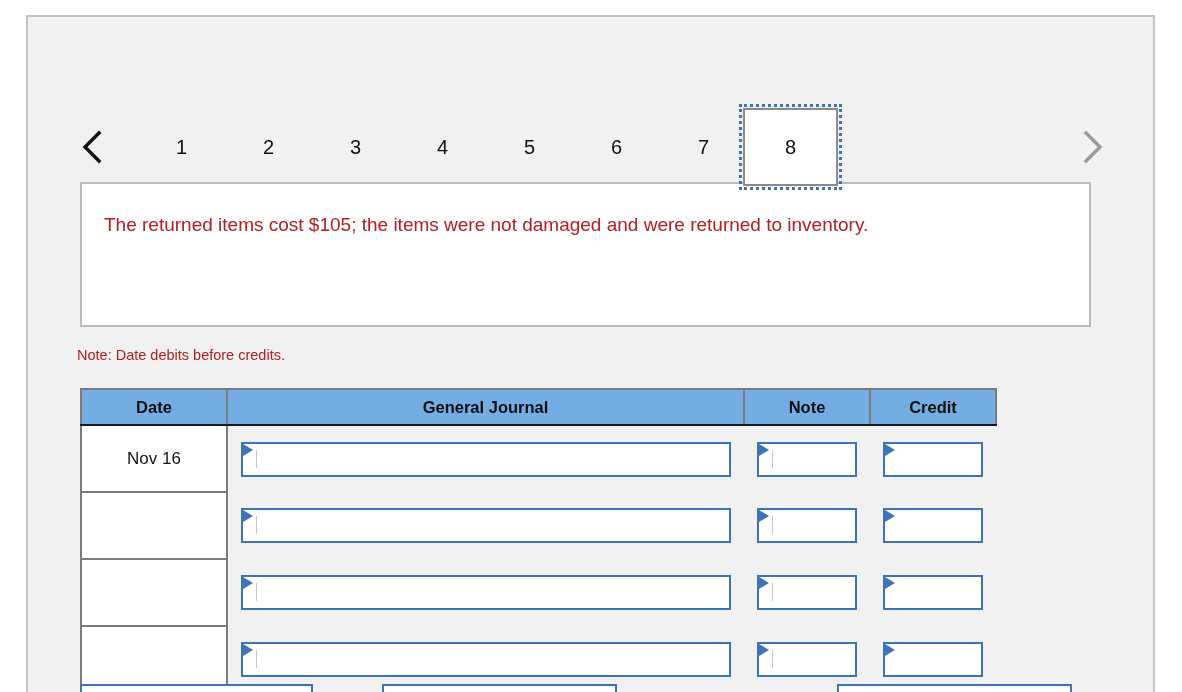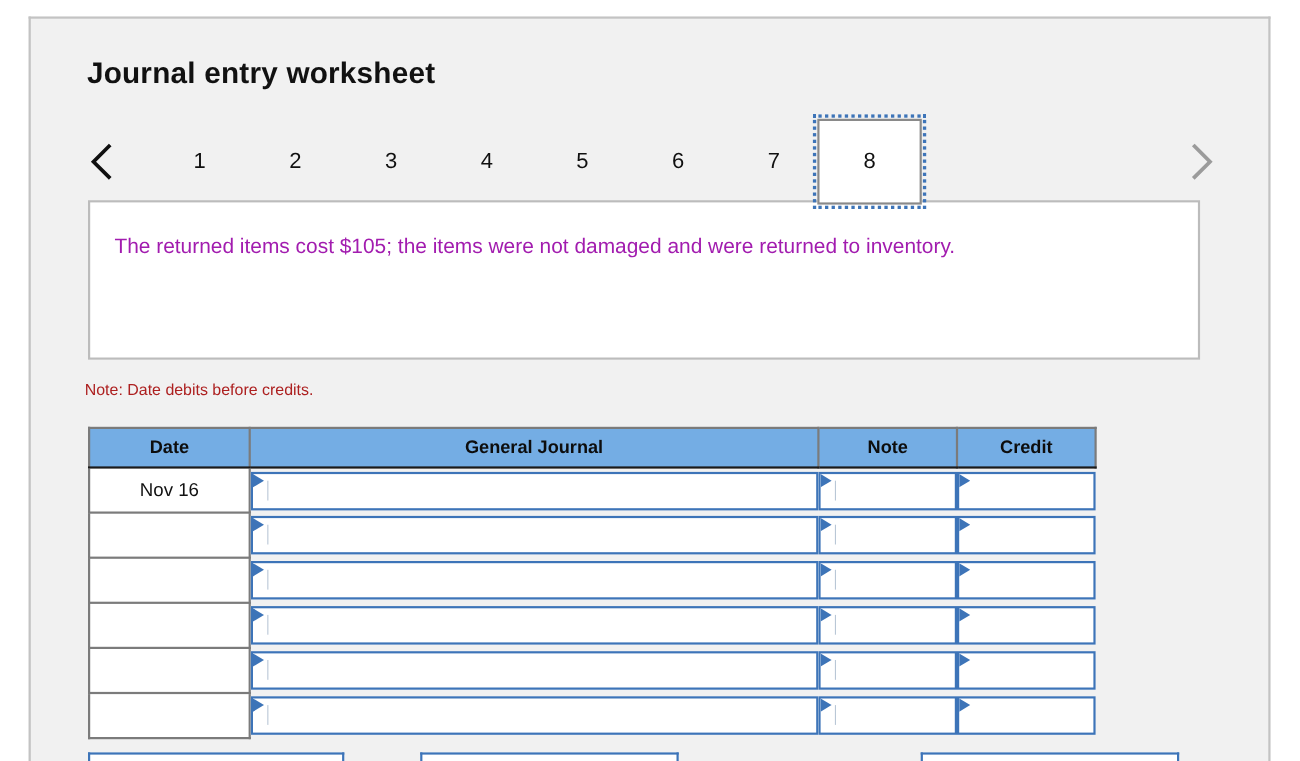--- a/index.html
+++ b/index.html
@@ -98,21 +98,21 @@
     box-sizing: border-box;
     z-index: 2;
   }
   #desc-text {
     position: absolute;
     left: 22px;
     top: 26px;
     width: 940px;
     font-size: 19px;
     line-height: 30px;
-    color: #a21caf;
+    color: #b91c1c;
   }
 
   
   #note {
     position: absolute;
     left: 49px;
     top: 330px;
     font-size: 14.5px;
     color: #ad2020;
     white-space: nowrap;
@@ -133,21 +133,21 @@
     border-bottom: 2px solid #1a1a1a;
     height: 34px;
     font-size: 16.5px;
     font-weight: bold;
     color: #0d0d0d;
     text-align: center;
     padding: 0;
     margin-left: 41px;
   }
   #journal td {
-    padding: 0;
+    padding: 13px;
     height: 39px;
     vertical-align: middle;
   }
   td.date-cell {
     border: 2px solid #7b7b7b;
     border-top-width: 0;
     background: #ffffff;
     text-align: center;
     font-size: 17px;
     color: #111111;
@@ -193,21 +193,20 @@
     border-bottom: none;
     box-sizing: border-box;
     cursor: pointer;
   }
 </style>
 </head>
 <body>
 
 <div id="panel">
 
-  <div id="worksheet-title">Journal entry worksheet</div>
 
   <div id="pager">
     <div class="chev" id="pager-prev">
       <svg width="22" height="34" viewBox="0 0 22 34">
         <polyline points="18,3 4,17 18,31" fill="none" stroke="#101010" stroke-width="3.4" stroke-linecap="square" stroke-linejoin="miter"></polyline>
       </svg>
     </div>
 
     <div class="pagenum" style="left:62px">1</div>
     <div class="pagenum" style="left:149px">2</div>

